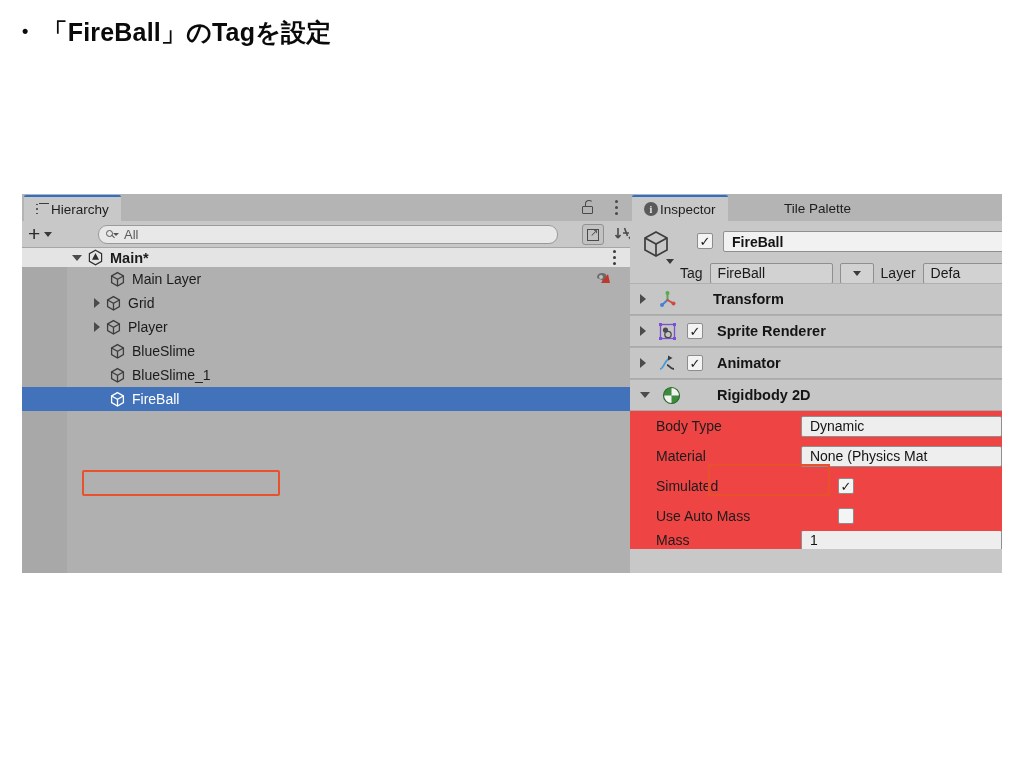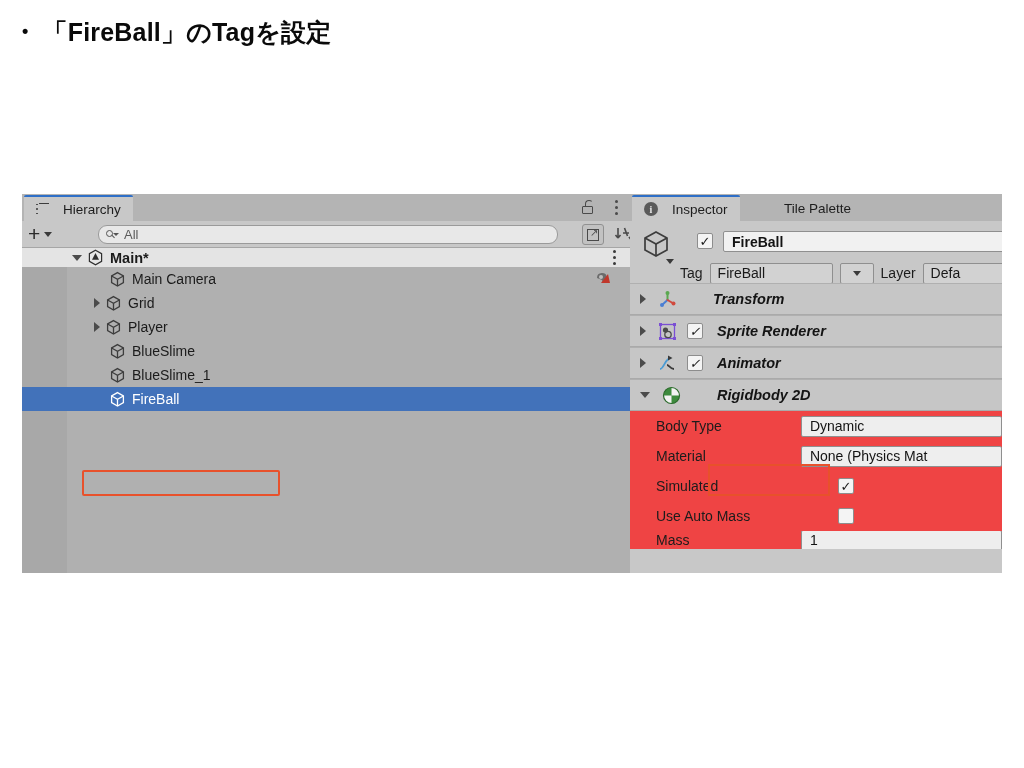--- a/index.html
+++ b/index.html
@@ -39,21 +39,21 @@
     position: absolute; left: 0; top: 0;
     width: 608px; height: 379px;
     background: #c2c2c2;
   }
   .tabbar {
     position: absolute; left: 0; top: 0; width: 100%; height: 27px;
     background: #b4b4b4;
   }
   .tabbar .tab {
     position: absolute; top: 1px; height: 26px;
-    display: flex; align-items: center; gap: 14px;
+    display: flex; align-items: center; gap: 2px;
     padding: 11px 12px;
     font-size: 13.5px; color: #1d1d1d;
   }
   .tabbar .tab.active {
     background: #c8c8c8;
     border-top: 2px solid #2f6fc7;
     border-radius: 2px 2px 0 0;
   }
   #hier-tab { left: 2px; }
   .hicon {
@@ -262,21 +262,20 @@
   }
 
   
   .comp-header {
     position: relative; height: 32px;
     display: flex; align-items: center; gap: 8px;
     padding-left: 10px;
     background: #c6c6c6;
     border-top: 1px solid #b0b0b0;
     border-bottom: 1px solid #aaaaaa;
-    font-style: italic;
   }
   .comp-header .comp-title {
     font-weight: bold; font-size: 14.5px; color: #141414; margin-left: 6px;
   }
   .comp-icon { width: 19px; height: 19px; flex: 0 0 auto; }
 
   .prop-row {
     position: relative; height: 30px; display: flex; align-items: center;
     padding-left: 26px; background: #ef4444;
   }
@@ -367,21 +366,21 @@
               <span></span>
             </span>
           </div>
           <div class="row child" style="padding-left: 72px;">
             <span class="disclosure hidden"></span>
             <span class="cube-icon" style="margin-left: 5px;"><svg width="17" height="17" viewBox="0 0 17 17">
                 <path d="M8.5 1.6 L14.4 5 L14.4 11.6 L8.5 15 L2.6 11.6 L2.6 5 Z" fill="none" stroke="#3d3d3d" stroke-width="1.3"></path>
                 <path d="M2.6 5 L8.5 8.3 L14.4 5" fill="none" stroke="#3d3d3d" stroke-width="1.3"></path>
                 <path d="M8.5 8.3 L8.5 15" fill="none" stroke="#3d3d3d" stroke-width="1.3"></path>
               </svg></span>
-            <span class="row-label" style="margin-left: 6px;">Main Camera</span>
+            <span class="row-label" style="margin-left: 6px;">Main Layer</span>
             <span class="prefab-badge"><svg width="17" height="16" viewBox="0 0 17 16">
                 <path d="M2 7 a5 5 0 1 1 6 5 l-1 -3 z" fill="#6b6b6b"></path>
                 <circle cx="6" cy="6" r="2" fill="#bdbdbd"></circle>
                 <path d="M6 12 L13 3 L15 12 Z" fill="#c0372b"></path>
               </svg></span>
           </div>
           <div class="row child" style="padding-left: 72px;">
             <span class="disclosure closed"></span>
             <span class="cube-icon" style="margin-left: 5px;"><svg width="17" height="17" viewBox="0 0 17 17">
                 <path d="M8.5 1.6 L14.4 5 L14.4 11.6 L8.5 15 L2.6 11.6 L2.6 5 Z" fill="none" stroke="#3d3d3d" stroke-width="1.3"></path>

